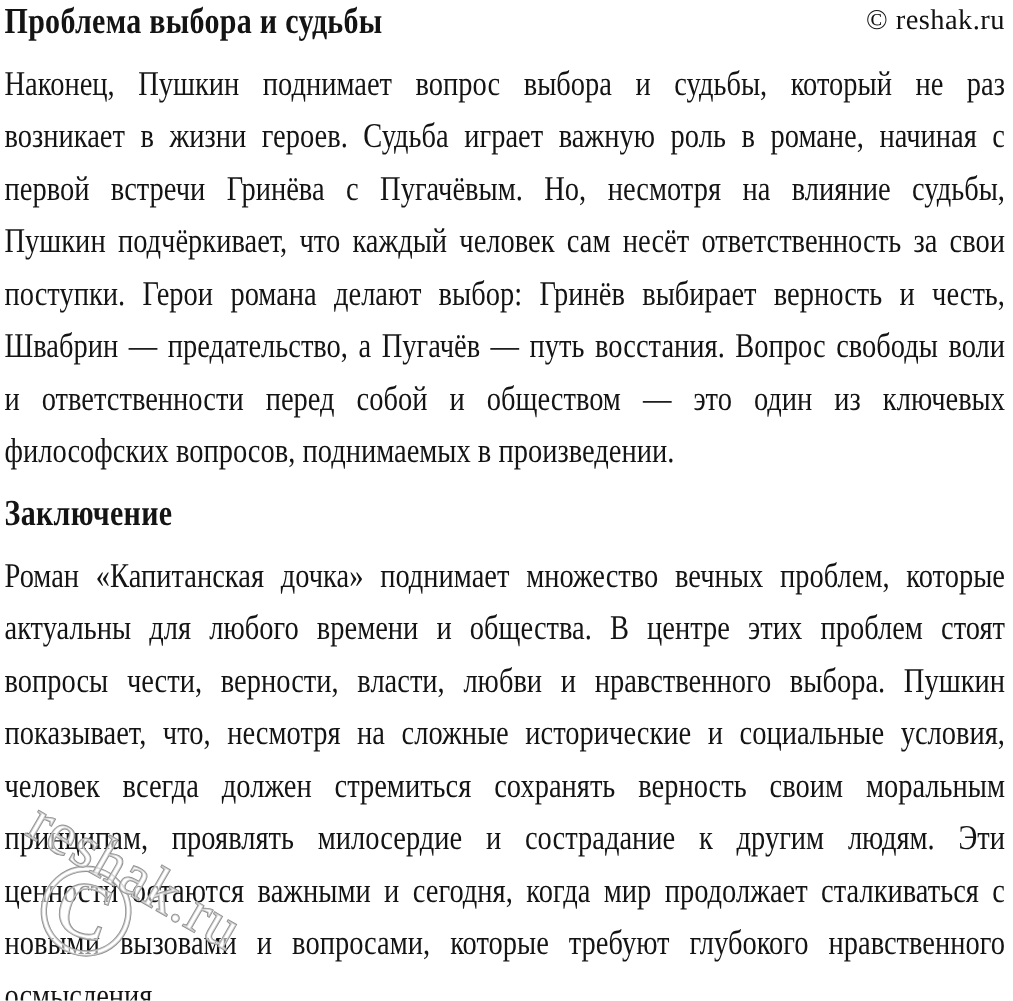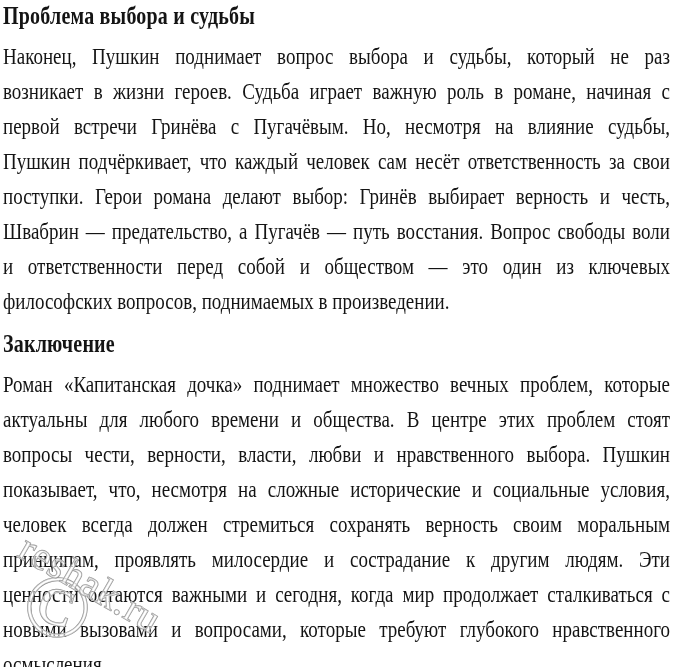--- a/index.html
+++ b/index.html
@@ -40,20 +40,21 @@
   .wm-diag text {
     font-family: "Liberation Serif", "DejaVu Serif", serif;
     paint-order: stroke fill;
   }
 </style>
 </head>
 <body>
 
 <div class="page">
 
+  <div class="wm-top">© reshak.ru</div>
 
   <div class="heading">Проблема выбора и судьбы</div>
 
   <div class="para">
     <div class="jline">Наконец, Пушкин поднимает вопрос выбора и судьбы, который не раз</div>
     <div class="jline">возникает в жизни героев. Судьба играет важную роль в романе, начиная с</div>
     <div class="jline">первой встречи Гринёва с Пугачёвым. Но, несмотря на влияние судьбы,</div>
     <div class="jline">Пушкин подчёркивает, что каждый человек сам несёт ответственность за свои</div>
     <div class="jline">поступки. Герои романа делают выбор: Гринёв выбирает верность и честь,</div>
     <div class="jline">Швабрин — предательство, а Пугачёв — путь восстания. Вопрос свободы воли</div>

